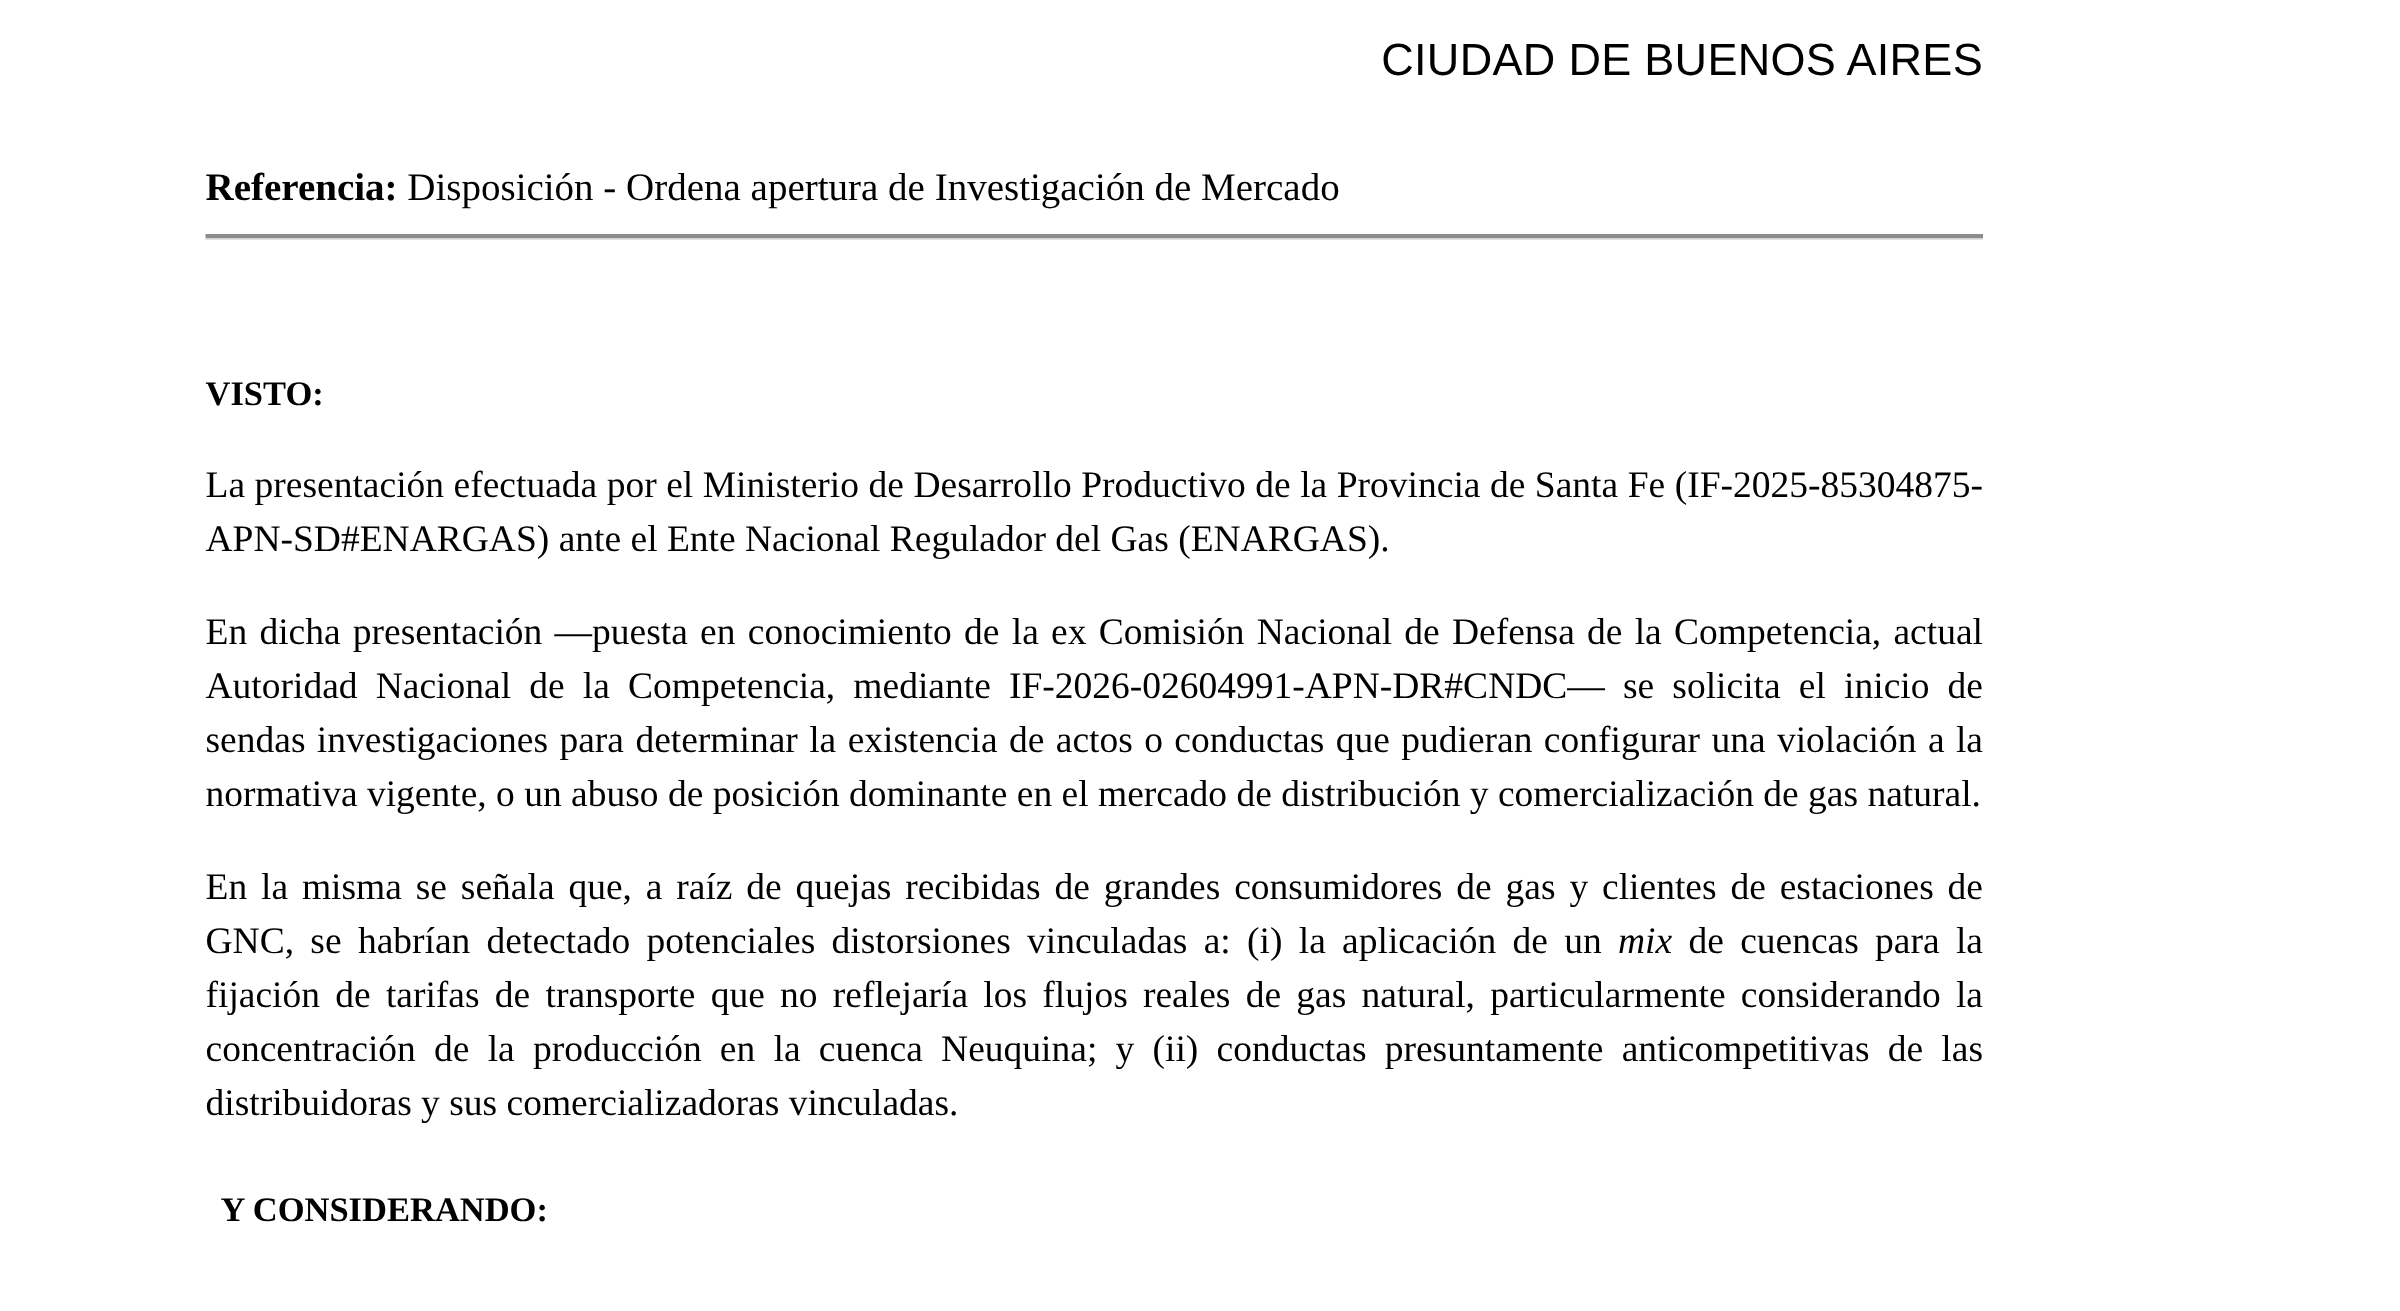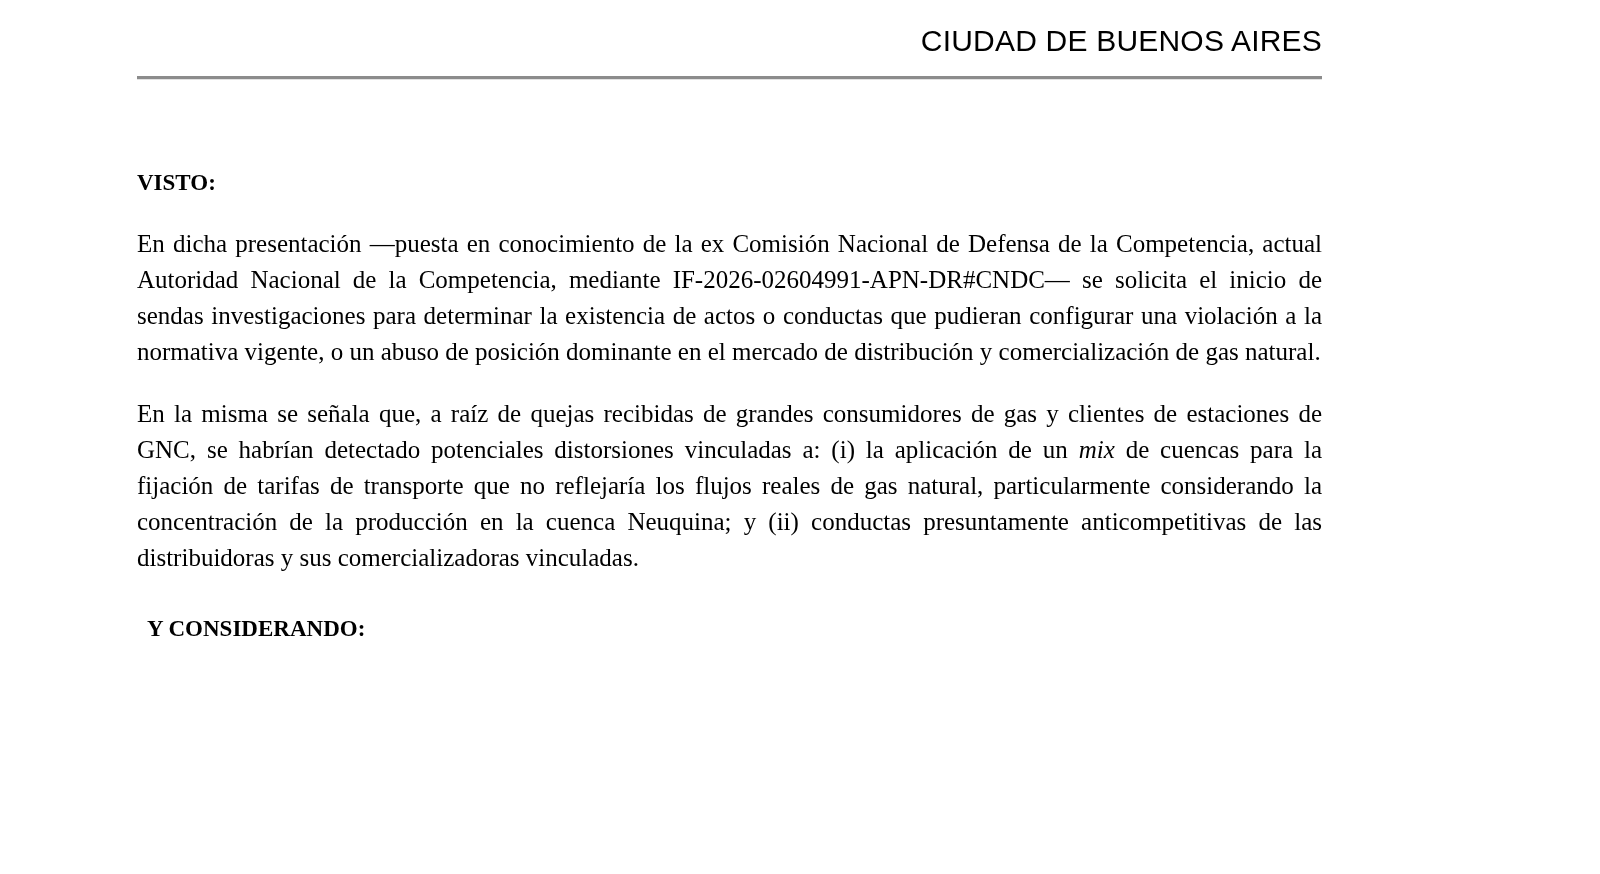--- a/index.html
+++ b/index.html
@@ -73,25 +73,30 @@
 </style>
 </head>
 <body>
 
 <div class="page">
 
   <div class="dateline">
     <div>CIUDAD DE BUENOS AIRES</div>
   </div>
 
+  <p class="reference">
+    <strong>Referencia:</strong>
+    <span>Disposición - Ordena apertura de Investigación de Mercado</span>
+  </p>
 
   <hr class="rule">
 
   <h2 class="heading heading-visto">VISTO:</h2>
 
+  <p class="body-par">La presentación efectuada por el Ministerio de Desarrollo Productivo de la Provincia de Santa Fe (IF-2025-85304875-APN-SD#ENARGAS) ante el Ente Nacional Regulador del Gas (ENARGAS).</p>
 
   <p class="body-par">En dicha presentación —puesta en conocimiento de la ex Comisión Nacional de Defensa de la Competencia, actual Autoridad Nacional de la Competencia, mediante IF-2026-02604991-APN-DR#CNDC— se solicita el inicio de sendas investigaciones para determinar la existencia de actos o conductas que pudieran configurar una violación a la normativa vigente, o un abuso de posición dominante en el mercado de distribución y comercialización de gas natural.</p>
 
   <p class="body-par"><span>En la misma se señala que, a raíz de quejas recibidas de grandes consumidores de gas y clientes de estaciones de GNC, se habrían detectado potenciales distorsiones vinculadas a: (i) la aplicación de un </span><em>mix</em><span> de cuencas para la fijación de tarifas de transporte que no reflejaría los flujos reales de gas natural, particularmente considerando la concentración de la producción en la cuenca Neuquina; y (ii) conductas presuntamente anticompetitivas de las distribuidoras y sus comercializadoras vinculadas.</span></p>
 
   <h2 class="heading heading-considerando">Y CONSIDERANDO:</h2>
 
 </div>
 
 </body></html>

